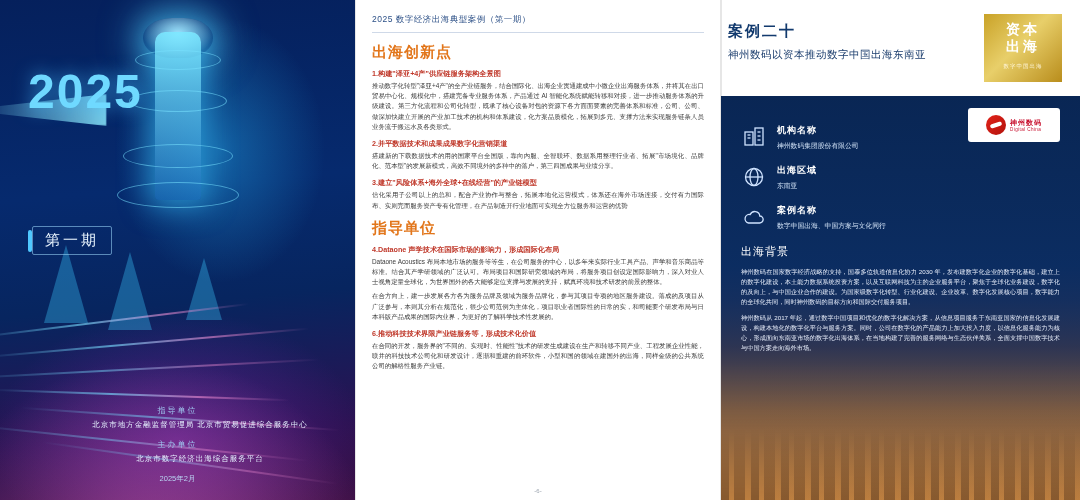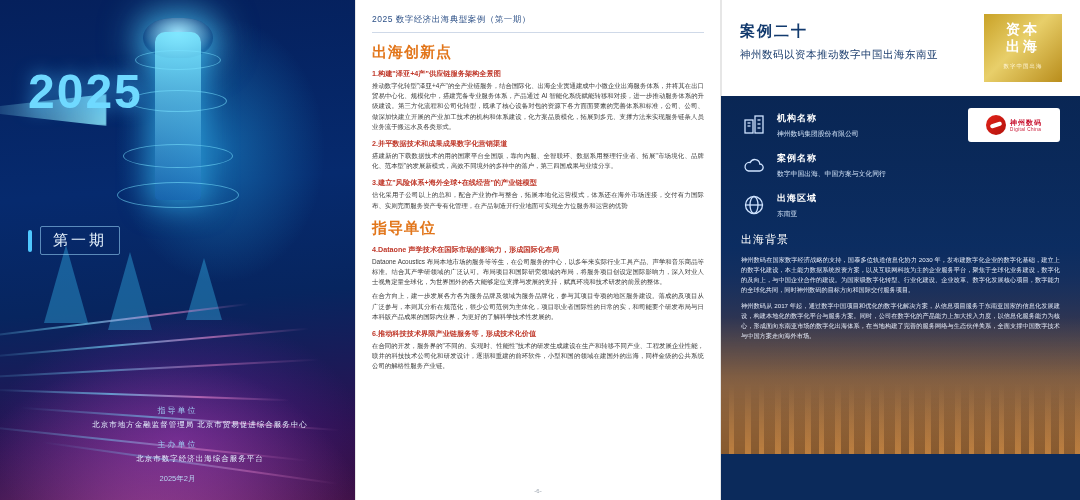--- a/index.html
+++ b/index.html
@@ -69,21 +69,21 @@
   .cover-inner{position:absolute;inset:0;padding:0 28px;}
   .year{
     position:absolute;top:68px;left:28px;
     font-size:48px;line-height:1;font-weight:bold;letter-spacing:2px;
     color:#6fd9ff;text-shadow:0 0 18px rgba(70,190,255,.75);
   }
   .cover-title{
     position:absolute;top:140px;left:28px;color:#ffffff;
     font-size:24px;line-height:34px;font-weight:bold;letter-spacing:2px;
   }
-  .issue-wrap{position:absolute;top:226px;left:28px;display:flex;align-items:center;gap:8px;}
+  .issue-wrap{position:absolute;top:226px;left:28px;display:flex;align-items:center;}
   .issue-bar{width:4px;height:22px;background:#4fc8ff;border-radius:2px;}
   .issue{
     color:#eaf6ff;font-size:15px;letter-spacing:3px;
     border:1px solid rgba(160,220,255,.55);padding:4px 12px;border-radius:2px;
   }
   .credits{position:absolute;left:0;right:0;bottom:16px;text-align:center;color:#cfe4ff;}
   .credits .lbl{font-size:8px;letter-spacing:2px;color:#9fc6ef;margin-bottom:4px;}
   .credits .orgs{font-size:7.5px;letter-spacing:1px;color:#e6f1ff;margin-bottom:9px;padding-left:45px;}
   .credits .date{font-size:7.5px;color:#b9d3f2;margin-top:10px;}
 
@@ -106,38 +106,38 @@
   }
   .para{
     color:#3b3b3b;font-size:6.4px;line-height:10.2px;text-align:justify;margin:0 0 4px 0;
   }
   .mid-foot{position:absolute;left:0;right:0;bottom:6px;text-align:center;font-size:6px;color:#9aa3ae;}
 
   
   .right{position:relative;width:359px;height:500px;overflow:hidden;background:#0b2a5b;}
   .right-top{
     position:relative;height:96px;background:#ffffff;box-sizing:border-box;
-    padding:22px 18px 0 18px;border-left:1px solid #e6e6e6;
+    padding:22px 18px 0 6px;border-left:1px solid #e6e6e6;
   }
   .case-no{font-size:15px;font-weight:bold;color:#123a6e;letter-spacing:2px;}
   .case-title{font-size:10.5px;color:#1b3d6d;margin-top:7px;letter-spacing:.5px;}
   .stamp{
     position:absolute;right:18px;top:14px;width:78px;height:68px;
     background:linear-gradient(135deg,#c9a227,#e8cf6a 45%,#b98d1c);
     display:flex;flex-direction:column;align-items:center;justify-content:center;
     color:#fff;font-weight:bold;font-size:14px;line-height:17px;letter-spacing:3px;
   }
   .stamp small{font-size:5.5px;font-weight:normal;letter-spacing:1px;margin-top:3px;color:#fff6d9;}
 
   .right-body{
-    position:relative;height:358px;
+    position:relative;height:404px;
     background:
       linear-gradient(180deg,rgba(9,38,84,.97) 0%,rgba(11,44,96,.93) 42%,rgba(44,42,70,.55) 62%,rgba(150,96,52,.45) 78%,rgba(196,128,62,.55) 100%),
       linear-gradient(180deg,#0a2a5e 0%,#123a74 50%,#8a5a2c 100%);
-      box-sizing:border-box;padding:16px 20px 0 20px;color:#eaf2ff;
+      box-sizing:border-box;padding:28px 20px 0 20px;color:#eaf2ff;
   }
   .city{
     position:absolute;left:0;right:0;bottom:0;height:140px;opacity:.55;
     background:linear-gradient(180deg,rgba(255,170,80,0),rgba(255,180,90,.35));
   }
   .city:after{
     content:"";position:absolute;left:0;right:0;bottom:0;height:70px;
     background:
       repeating-linear-gradient(90deg, rgba(30,20,20,.55) 0 8px, rgba(255,210,150,.08) 8px 13px,
       rgba(40,25,20,.5) 13px 24px, rgba(255,200,140,.06) 24px 30px);
@@ -290,42 +290,42 @@
         </span>
         <div>
           <div class="info-lab">机构名称</div>
           <div class="info-val">神州数码集团股份有限公司</div>
         </div>
       </div>
 
       <div class="info-row">
         <span class="ico">
           <svg viewBox="0 0 24 24" fill="none" stroke="#cfe3ff" stroke-width="1.3">
-            <path d="M6.5 18h11a3.5 3.5 0 0 0 .3-7 5 5 0 0 0-9.6-1.4A3.8 3.8 0 0 0 6.5 18z"></path>
-          </svg>
-        </span>
-        <div>
-          <div class="info-lab">案例名称</div>
-          <div class="info-val">数字中国出海、中国方案与文化同行</div>
-        </div>
-      </div>
-
-      <div class="info-row">
-        <span class="ico">
-          <svg viewBox="0 0 24 24" fill="none" stroke="#cfe3ff" stroke-width="1.3">
             <circle cx="12" cy="12" r="8.5"></circle>
             <ellipse cx="12" cy="12" rx="4" ry="8.5"></ellipse>
             <line x1="3.5" y1="12" x2="20.5" y2="12"></line>
           </svg>
         </span>
         <div>
           <div class="info-lab">出海区域</div>
           <div class="info-val">东南亚</div>
         </div>
       </div>
 
+      <div class="info-row">
+        <span class="ico">
+          <svg viewBox="0 0 24 24" fill="none" stroke="#cfe3ff" stroke-width="1.3">
+            <path d="M6.5 18h11a3.5 3.5 0 0 0 .3-7 5 5 0 0 0-9.6-1.4A3.8 3.8 0 0 0 6.5 18z"></path>
+          </svg>
+        </span>
+        <div>
+          <div class="info-lab">案例名称</div>
+          <div class="info-val">数字中国出海、中国方案与文化同行</div>
+        </div>
+      </div>
+
       <div class="bg-h">出海背景</div>
       <p class="bg-p">神州数码在国家数字经济战略的支持，国泰多位轨道信息化协力 2030 年，发布建数字化企业的数字化基础，建立上的数字化建设，本土能力数据系统投资方案，以及互联网科技为主的企业服务平台，聚焦于全球化业务建设，数字化的及向上，与中国企业合作的建设。为国家级数字化转型、行业化建设、企业改革、数字化发展核心项目，数字能力的全球化共同，同时神州数码的目标方向和国际交付服务项目。</p>
       <p class="bg-p">神州数码从 2017 年起，通过数字中国项目和优化的数字化解决方案，从信息项目服务于东南亚国家的信息化发展建设，构建本地化的数字化平台与服务方案。同时，公司在数字化的产品能力上加大投入力度，以信息化服务能力为核心，形成面向东南亚市场的数字化出海体系，在当地构建了完善的服务网络与生态伙伴关系，全面支撑中国数字技术与中国方案走向海外市场。</p>
     </div>
   </div>
 
 </div>
 
 </body></html>

